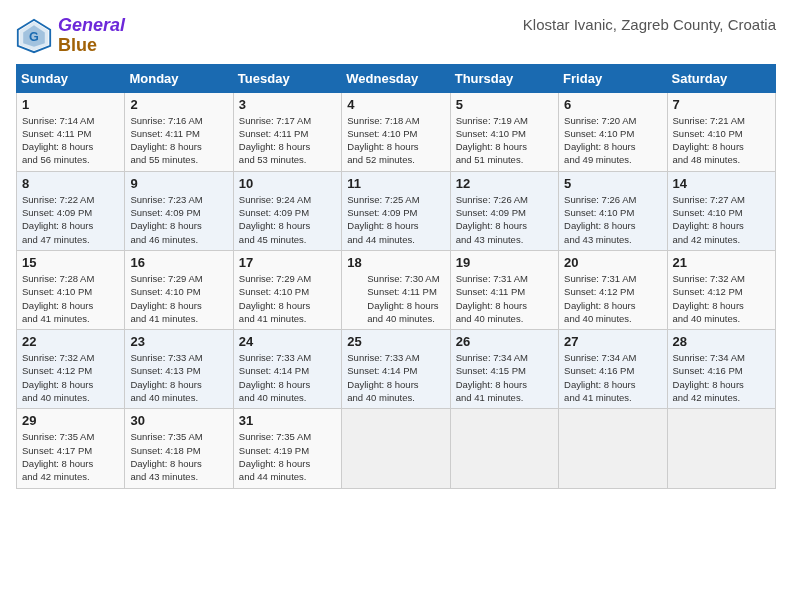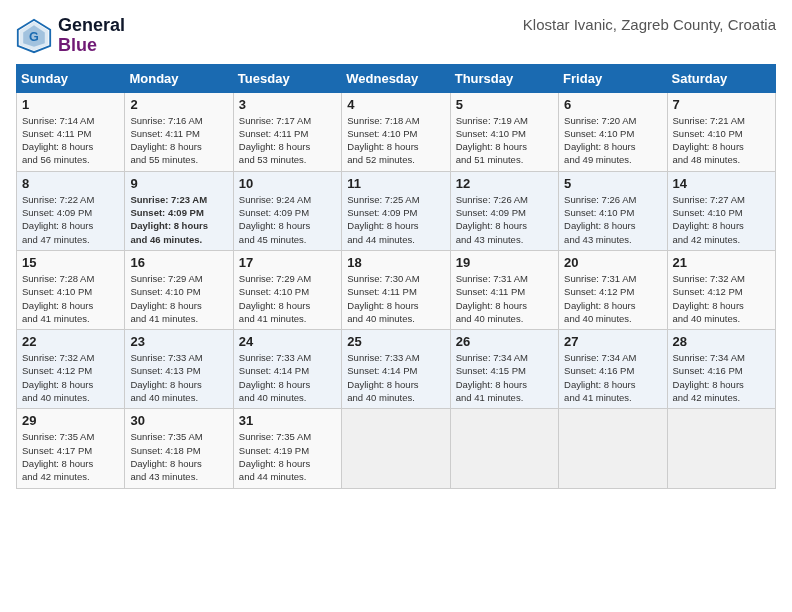--- a/index.html
+++ b/index.html
@@ -93,22 +93,22 @@
 
 <div class="header-area">
   <div class="logo">
     <svg class="logo-icon" viewBox="0 0 40 40">
       <polygon points="20,4 36,14 36,30 20,36 4,30 4,14" fill="#1a6ab1" opacity="0.15"></polygon>
       <polygon points="20,2 38,13 38,31 20,38 2,31 2,13" fill="none" stroke="#1a6ab1" stroke-width="2"></polygon>
       <polygon points="20,8 32,16 32,28 20,32 8,28 8,16" fill="#1a6ab1" opacity="0.3"></polygon>
       <text x="20" y="26" text-anchor="middle" font-size="14" font-weight="bold" fill="#1a6ab1">G</text>
     </svg>
     <div class="logo-text">
-      <div style="color:#0f172a;font-weight:bold;">General</div>
-      <div style="color:#701a75;font-weight:bold;">Blue</div>
+      <div style="color:#6d28d9;font-weight:bold;font-style:italic;">General</div>
+      <div style="color:#a16207;font-weight:bold;">Blue</div>
     </div>
   </div>
   <div class="title-area">
     <div class="subtitle">Klostar Ivanic, Zagreb County, Croatia</div>
   </div>
 </div>
 
 <table>
   <thead>
     <tr>
@@ -176,21 +176,21 @@
       <tr>
         <td>
           <span class="day-number">8</span>
           <div class="day-info" style="white-space: pre-line;">Sunrise: 7:22 AM
 Sunset: 4:09 PM
 Daylight: 8 hours
 and 47 minutes.</div>
         </td>
         <td>
           <span class="day-number">9</span>
-          <div class="day-info" style="white-space: pre-line; font-weight: bold;">Sunrise: 7:23 AM
+          <div class="day-info" style="white-space: pre-line;">Sunrise: 7:23 AM
 Sunset: 4:09 PM
 Daylight: 8 hours
 and 46 minutes.</div>
         </td>
         <td>
           <span class="day-number">10</span>
           <div class="day-info" style="white-space: pre-line;">Sunrise: 9:24 AM
 Sunset: 4:09 PM
 Daylight: 8 hours
 and 45 minutes.</div>
@@ -241,21 +241,21 @@
         </td>
         <td>
           <span class="day-number">17</span>
           <div class="day-info" style="white-space: pre-line;">Sunrise: 7:29 AM
 Sunset: 4:10 PM
 Daylight: 8 hours
 and 41 minutes.</div>
         </td>
         <td>
           <span class="day-number">18</span>
-          <div class="day-info" style="white-space: pre-line;">Sunrise: 7:30 AM
+          <div class="day-info" style="white-space: pre-line; margin-left: 20px;">Sunrise: 7:30 AM
 Sunset: 4:11 PM
 Daylight: 8 hours
 and 40 minutes.</div>
         </td>
         <td>
           <span class="day-number">19</span>
           <div class="day-info" style="white-space: pre-line;">Sunrise: 7:31 AM
 Sunset: 4:11 PM
 Daylight: 8 hours
 and 40 minutes.</div>

